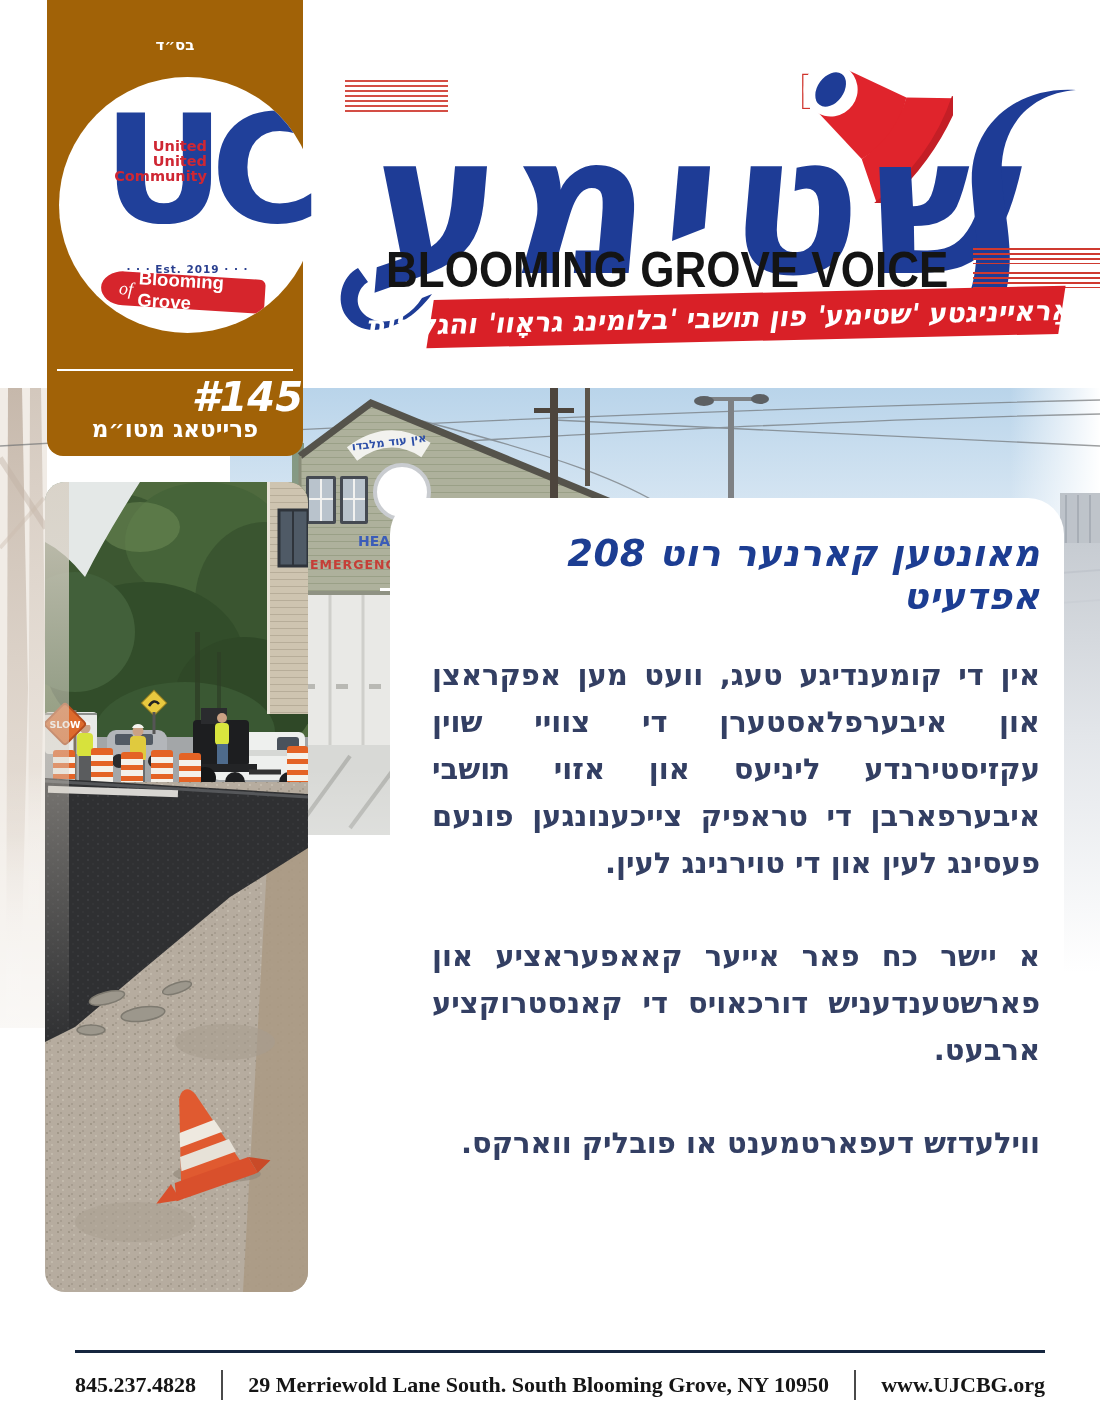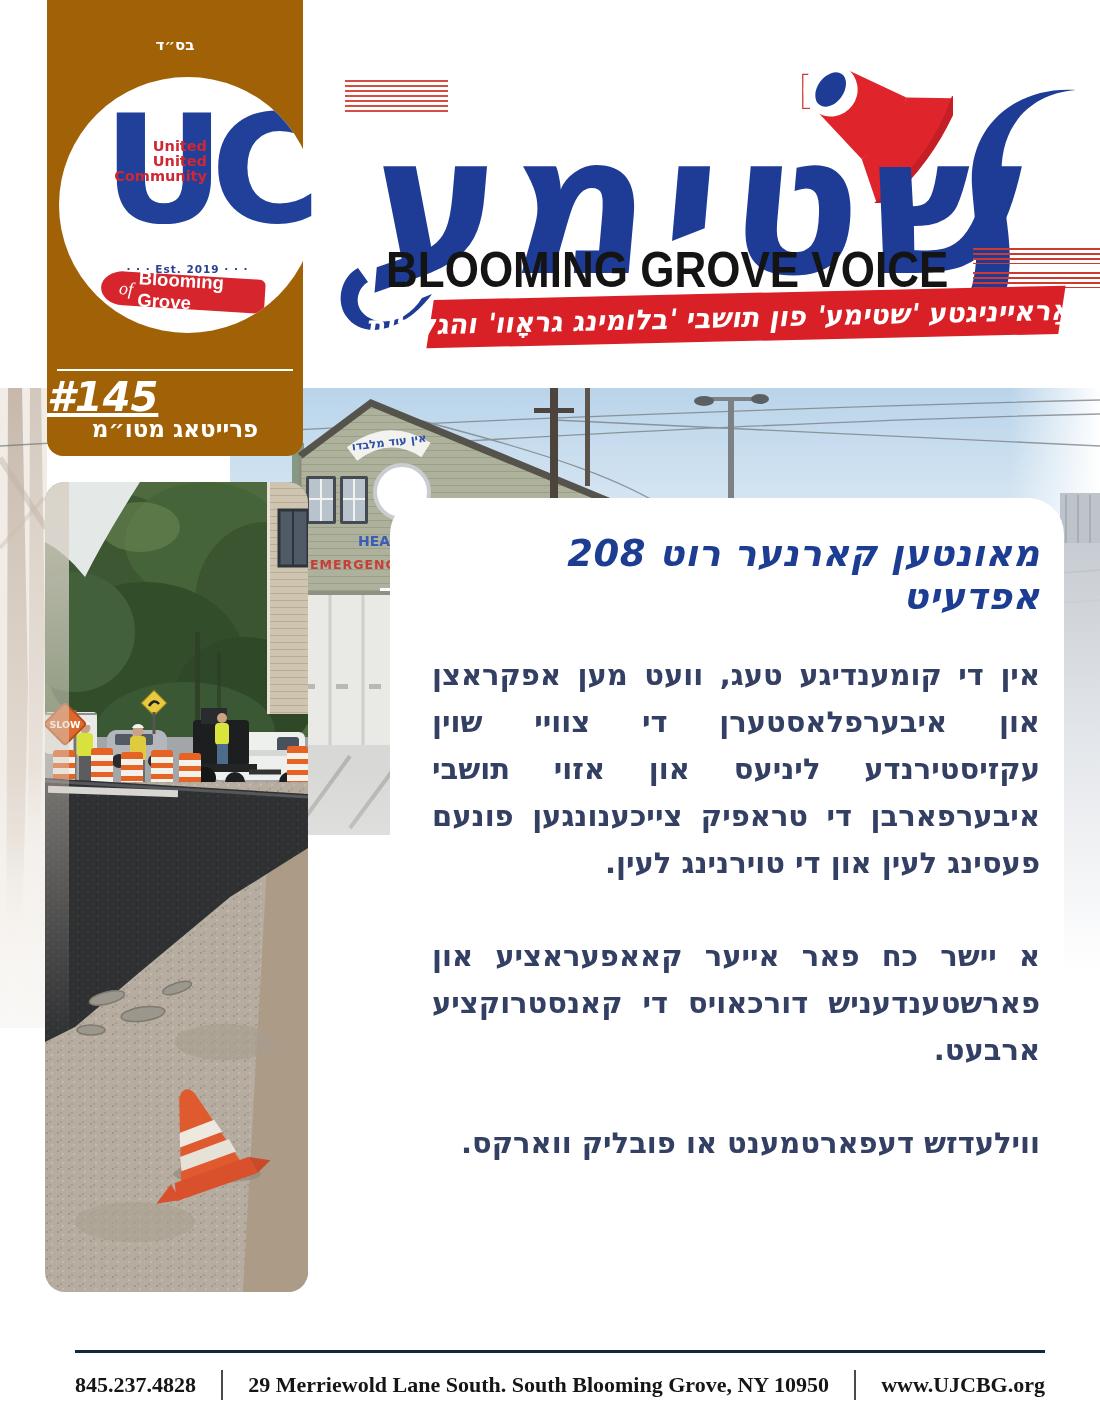--- a/index.html
+++ b/index.html
@@ -31,22 +31,22 @@
   .org{top:62px;left:0;width:148px;text-align:right;color:#cf2733;font-weight:bold;
        font-size:14.5px;line-height:1.05;}
   .est{top:186px;left:0;width:100%;text-align:center;color:#2a3f8f;font-size:10.5px;
        font-weight:bold;letter-spacing:1px;}
   .ribbon{top:198px;left:42px;width:164px;height:34px;background:#d6252c;
           border-radius:45px 12px 16px 45px / 34px 12px 16px 34px;
           transform:rotate(3.5deg);display:flex;align-items:center;padding-left:18px;box-sizing:border-box;gap:5px;}
   .ribbon .of{color:#fff;font-family:"Liberation Serif",serif;font-style:italic;font-size:18px;}
   .ribbon .nm{color:#fff;font-weight:bold;font-size:18.5px;font-family:"Liberation Sans",sans-serif;}
   .panel-divider{top:369px;left:10px;width:236px;height:2px;background:#fff;}
-  .issue{top:374px;left:0;width:100%;text-align:left;color:#fff;font-size:40px;
-         font-weight:bold;font-style:italic;text-decoration:underline;}
+  .issue{top:374px;left:0;width:100%;text-align:right;color:#fff;font-size:40px;
+         font-weight:bold;font-style:italic;}
   .issue-date{top:416px;left:0;width:100%;text-align:center;color:#fff;font-size:23px;font-weight:bold;}
 
   
   .masthead{left:0;top:0;width:1100px;height:390px;z-index:3;pointer-events:none;}
   .speed-left{left:345px;top:80px;width:103px;height:33px;
       background:repeating-linear-gradient(to bottom,#cf3a30 0 2px,transparent 2px 5px);opacity:.9;}
   .tagline-svg{left:320px;top:40px;}
   .megaphone{left:793px;top:28px;}
   .wordmark{left:330px;top:108px;width:700px;text-align:right;direction:rtl;
       font-size:195px;line-height:1;font-weight:bold;color:#1e3c96;letter-spacing:10px;

